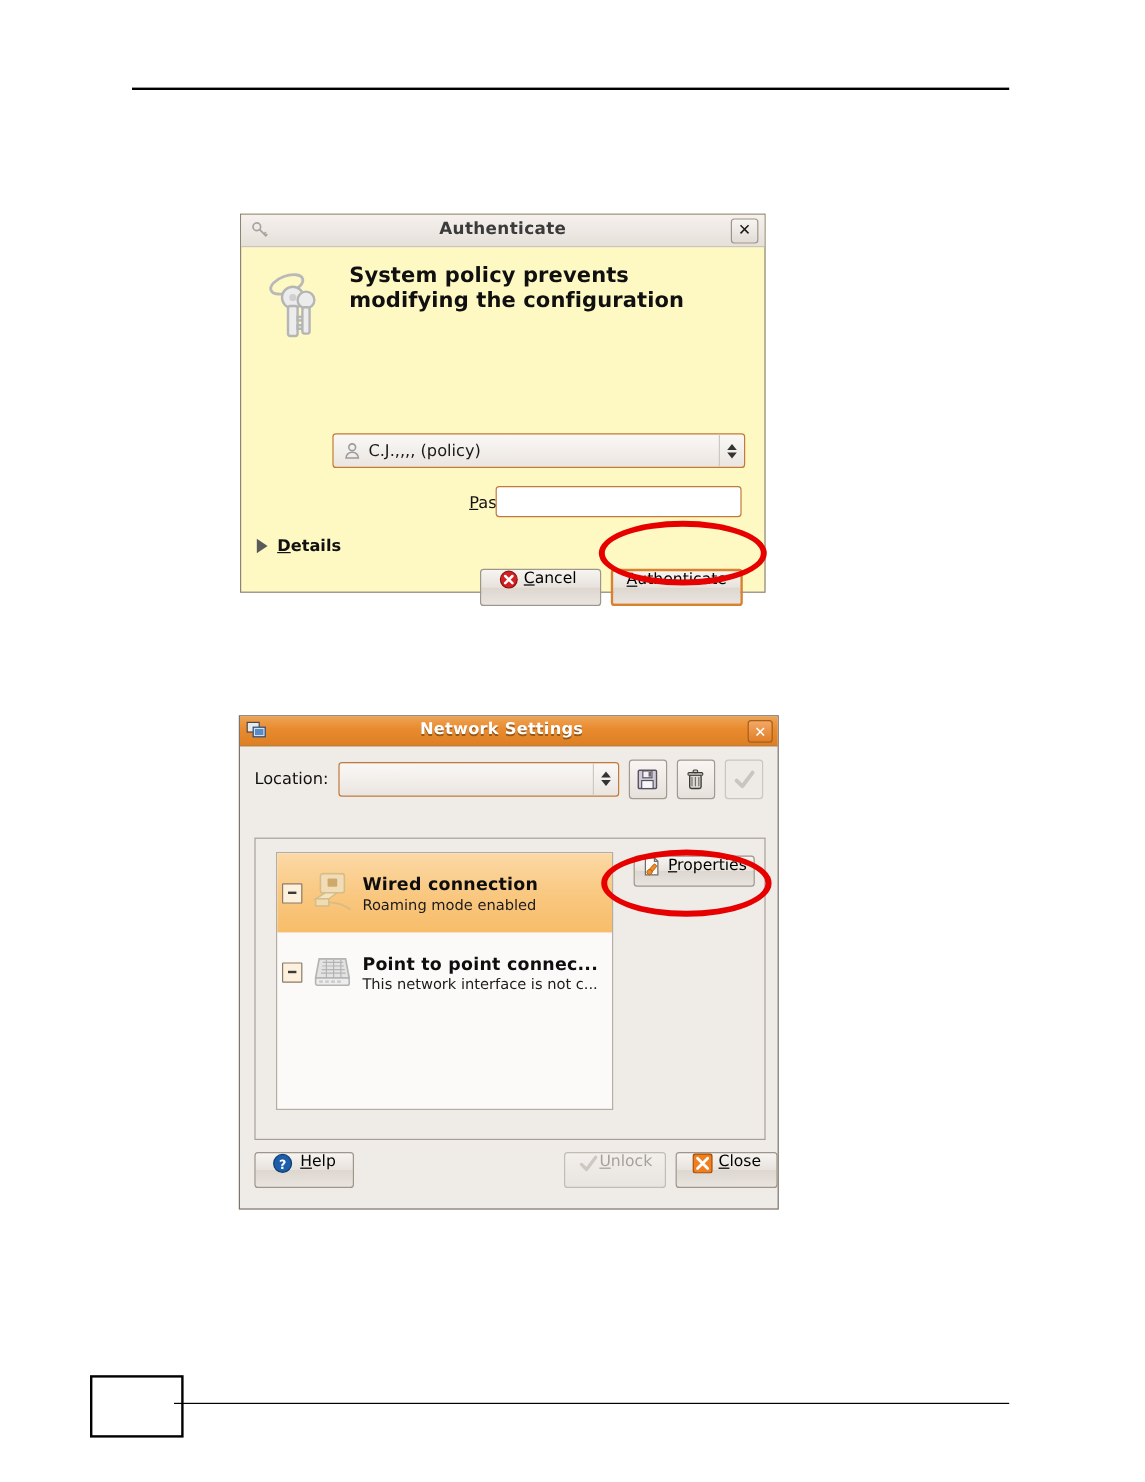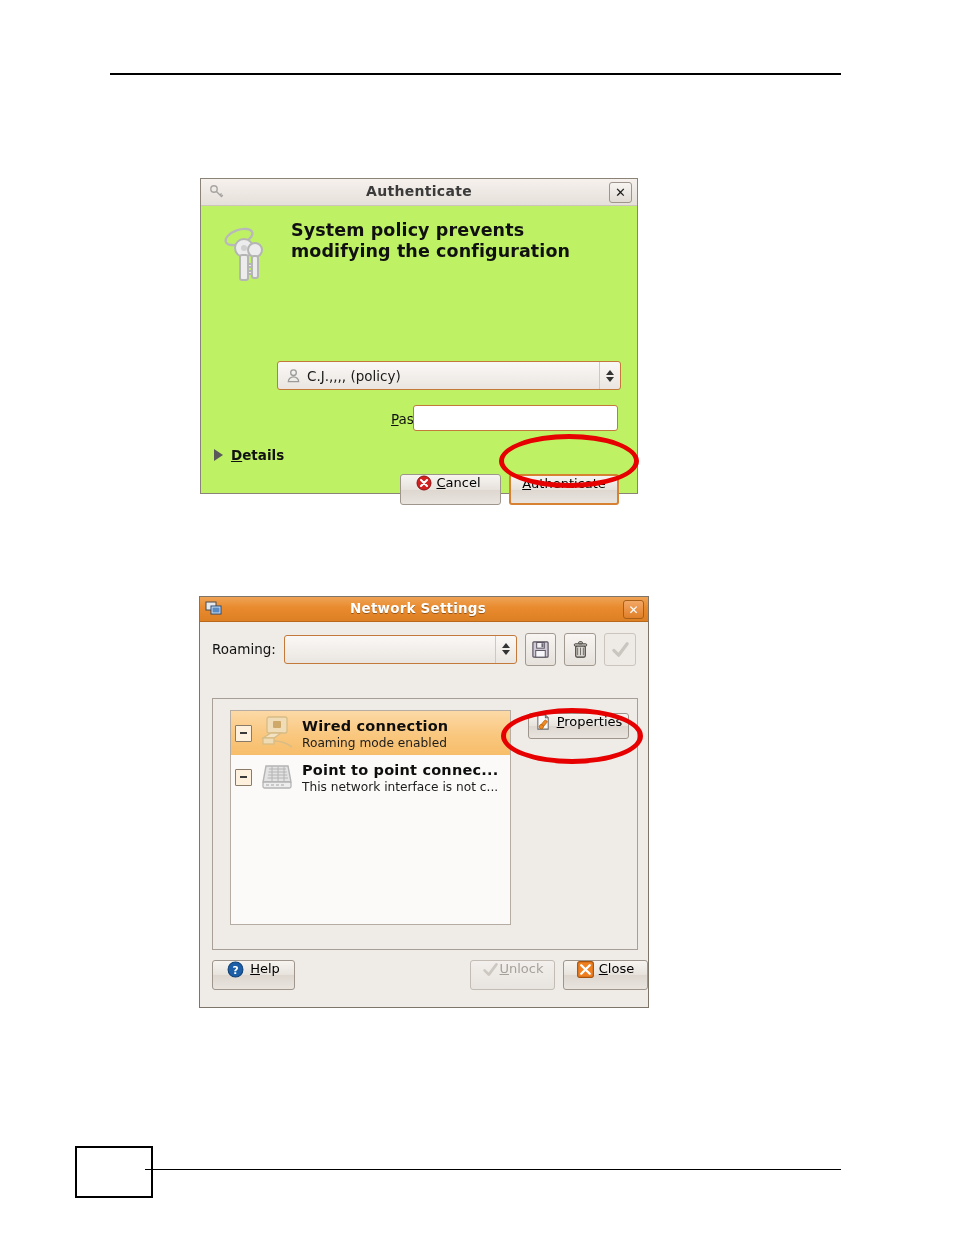--- a/index.html
+++ b/index.html
@@ -35,21 +35,21 @@
   .spin{
     margin-left:auto;width:20px;display:flex;flex-direction:column;
     align-items:center;justify-content:center;gap:2px;
     border-left:1px solid #cfc8c0;height:100%;
   }
   .tri-up{width:0;height:0;border-left:4px solid transparent;border-right:4px solid transparent;border-bottom:5px solid #333;}
   .tri-dn{width:0;height:0;border-left:4px solid transparent;border-right:4px solid transparent;border-top:5px solid #333;}
 
   
   #auth-dialog{left:200px;top:178px;width:438px;height:316px;
-    background:#bef264;border:1px solid #8c8378;}
+    background:#fef9c3;border:1px solid #8c8378;}
   #auth-titlebar{height:26px;position:relative;
     background:linear-gradient(to bottom,#f6f1ed,#e6e0da);
     border-bottom:1px solid #cdc5bc;}
   #auth-title{position:absolute;left:0;right:0;top:4px;text-align:center;
     font-size:14px;font-weight:bold;color:#3b3b3b;letter-spacing:.3px;}
   #auth-key-mini{position:absolute;left:8px;top:5px;width:16px;height:16px;opacity:.55;}
   #auth-close{position:absolute;right:5px;top:3px;width:21px;height:19px;
     background:linear-gradient(to bottom,#f7f4f1,#e2dcd5);
     border:1px solid #9e968c;border-radius:3px;
     display:flex;align-items:center;justify-content:center;
@@ -95,21 +95,21 @@
   .tbtn.off{border-color:#cbc5bd;background:#eeeae5;}
   #tabs{position:absolute;left:12px;top:79px;display:flex;align-items:flex-end;z-index:3;}
   .tab{height:23px;padding:0 9px;display:flex;align-items:center;font-size:13px;color:#1c1c1c;
     border:1px solid #a8a098;border-bottom:none;border-radius:4px 4px 0 0;
     background:linear-gradient(to bottom,#e4dfd9,#d6d0c8);margin-right:-1px;}
   .tab.active{background:#efebe7;border-top:2px solid #d7812f;height:24px;color:#000;}
   #tab-panel{position:absolute;left:12px;top:101px;width:426px;height:252px;
     background:#efebe7;border:1px solid #a8a098;box-sizing:border-box;}
   #list-box{position:absolute;left:17px;top:11px;width:281px;height:215px;
     background:#fbfaf8;border:1px solid #b5ada3;box-sizing:border-box;overflow:hidden;}
-  .row{display:flex;align-items:center;gap:6px;padding:5px 4px;box-sizing:border-box;}
+  .row{display:flex;align-items:center;gap:6px;padding:16px 4px;box-sizing:border-box;}
   .row.sel{background:linear-gradient(to bottom,#fcd9a6 0%,#f9c77e 55%,#f7bd6a 100%);}
   .exp{width:15px;height:15px;border:1px solid #8a7b66;background:#fdf0dc;
     display:flex;align-items:center;justify-content:center;flex:none;border-radius:1px;}
   .exp i{display:block;width:7px;height:2px;background:#3a3a3a;}
   .row .txt{min-width:0;}
   .row .t1{font-size:14.5px;font-weight:bold;color:#0e0e0e;white-space:nowrap;letter-spacing:.2px;}
   .row .t2{font-size:12.2px;color:#1c1c1c;white-space:nowrap;margin-top:1px;}
   #btn-properties{position:absolute;left:298px;top:14px;width:101px;height:26px;gap:5px;margin-left:17px;}
   #net-actions{position:absolute;left:12px;right:12px;top:363px;height:32px;}
   #btn-help{position:absolute;left:0;top:0;width:83px;height:30px;gap:6px;}
@@ -205,21 +205,21 @@
     <svg id="net-app-icon" viewBox="0 0 18 18">
       <rect x="1" y="2" width="10" height="8" fill="#e9e9e9" stroke="#4a4a4a" stroke-width="1"></rect>
       <rect x="6" y="6" width="10" height="8" fill="#cfe0f2" stroke="#2a4a75" stroke-width="1"></rect>
       <rect x="7.5" y="7.5" width="7" height="5" fill="#5b8bc4"></rect>
     </svg>
     <div id="net-title">Network Settings</div>
     <div id="net-close">✕</div>
   </div>
 
   <div id="loc-row">
-    <span id="loc-label">Roaming:</span>
+    <span id="loc-label">Location:</span>
     <div class="combo" id="loc-combo">
       <span style="flex:1;padding-left:6px;font-size:13px;"></span>
       <span class="spin">
         <span class="tri-up"></span>
         <span class="tri-dn"></span>
       </span>
     </div>
     <div class="tbtn">
       <svg width="19" height="19" viewBox="0 0 20 20">
         <rect x="2" y="2" width="16" height="16" rx="1" fill="#cfcad6" stroke="#55505c" stroke-width="1.2"></rect>

